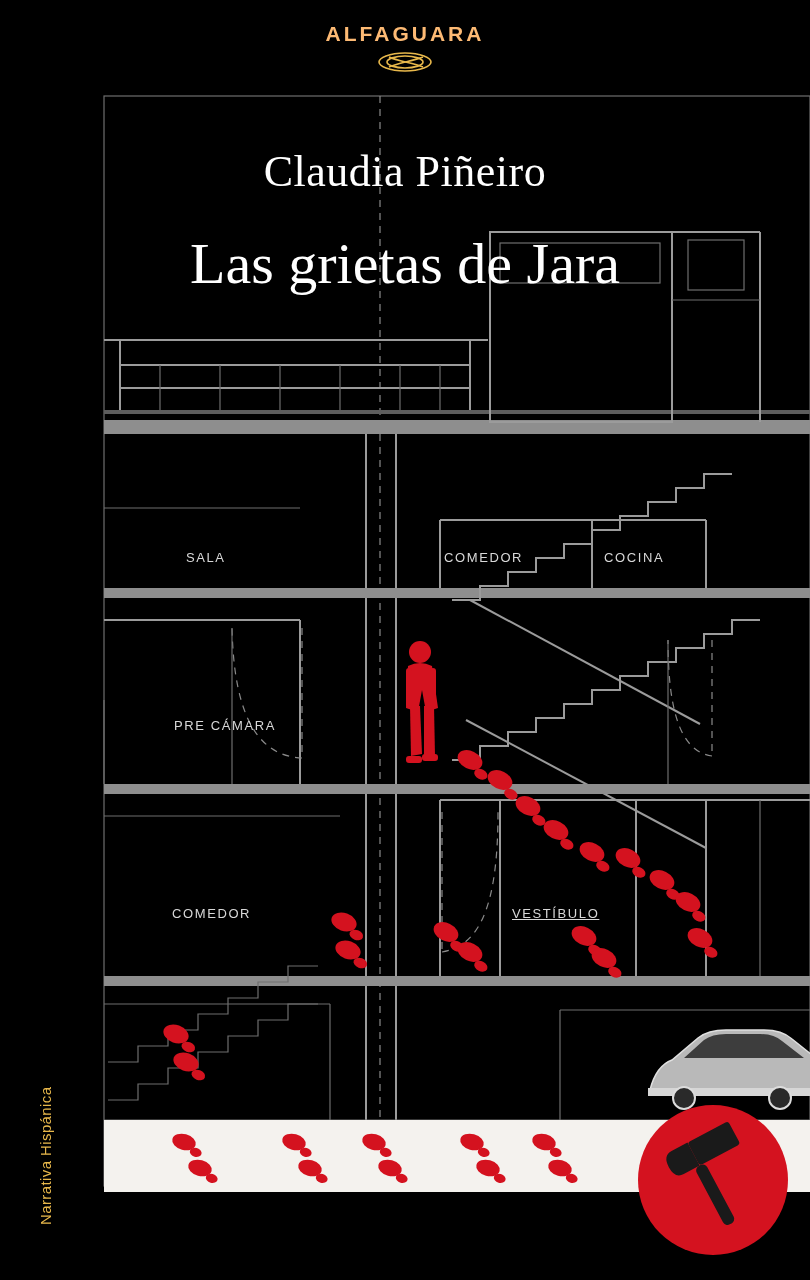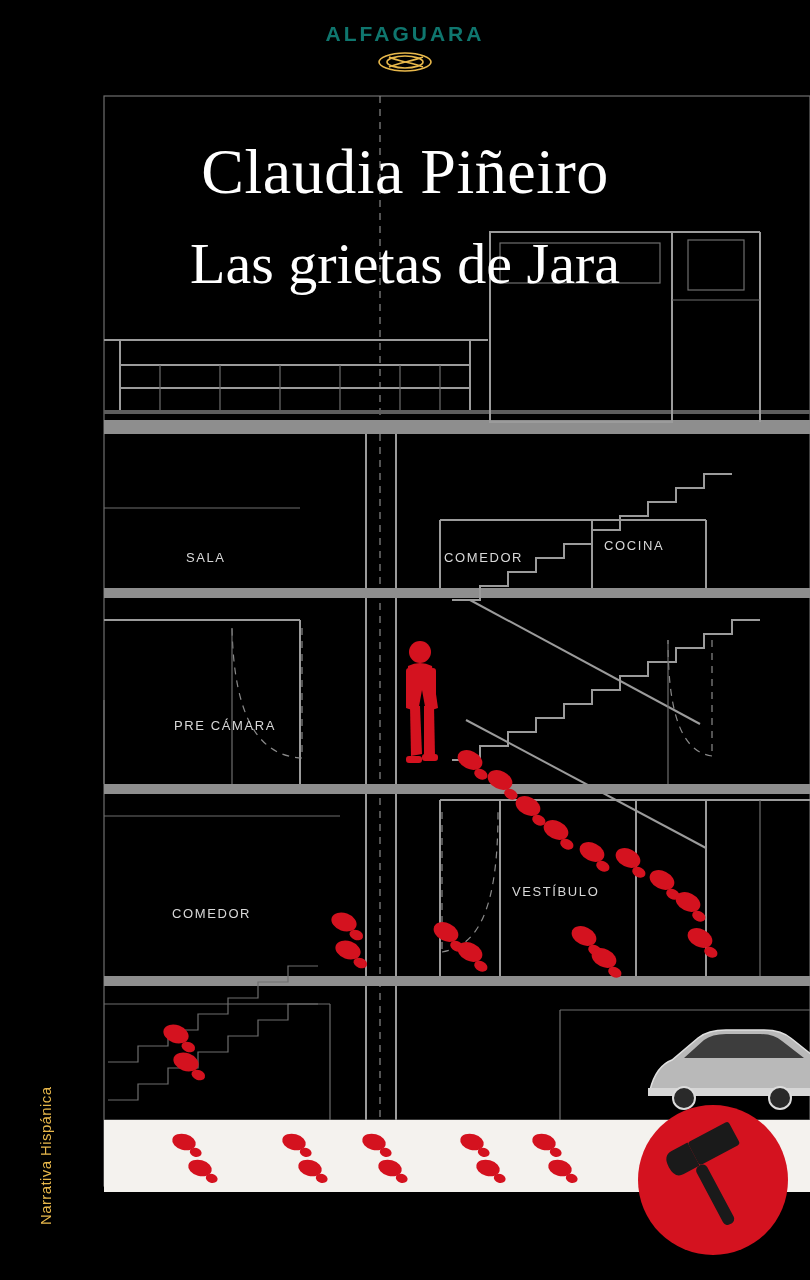--- a/index.html
+++ b/index.html
@@ -16,21 +16,21 @@
     font-family: "Liberation Sans", sans-serif;
   }
 
   
   .publisher {
     position: absolute;
     top: 22px;
     left: 0;
     width: 100%;
     text-align: center;
-    color: #0f766e;
+    color: #fdba74;
   }
   .publisher-name {
     font-family: "Liberation Sans", sans-serif;
     font-size: 21px;
     font-weight: bold;
     letter-spacing: 3px;
   }
   .publisher-flourish {
     margin-top: 3px;
     font-size: 22px;
@@ -51,21 +51,21 @@
     position: absolute;
     left: 0;
     top: 135px;
     width: 100%;
     text-align: center;
     z-index: 5;
     color: #ffffff;
     font-family: "Liberation Serif", serif;
   }
   .author {
-    font-size: 64px;
+    font-size: 44px;
     line-height: 74px;
     letter-spacing: 0.5px;
     font-weight: normal;
   }
   .title {
     font-size: 58px;
     line-height: 70px;
     margin-top: 20px;
     font-weight: normal;
   }
@@ -309,24 +309,24 @@
     </g>
   </svg>
 
   <div class="titleblock">
     <div class="author">Claudia Piñeiro</div>
     <div class="title">Las grietas de Jara</div>
   </div>
 
   <div class="room-label" style="left:186px; top:550px;">SALA</div>
   <div class="room-label" style="left:444px; top:550px;">COMEDOR</div>
-  <div class="room-label" style="left:604px; top:538px;">COCINA</div>
+  <div class="room-label" style="left:604px; top:550px;">COCINA</div>
   <div class="room-label" style="left:174px; top:718px;">PRE CÁMARA</div>
   <div class="room-label" style="left:172px; top:906px;">COMEDOR</div>
-  <div class="room-label" style="left:512px; top:884px;">VESTÍBULO</div>
+  <div class="room-label" style="left:512px; top:906px;text-decoration:underline;">VESTÍBULO</div>
 
   <div class="white-band">
     <svg width="100%" height="72" viewBox="0 0 706 72" preserveAspectRatio="none">
       <g fill="#d4121f">
         <g transform="translate(80,22) rotate(15)">
             <ellipse cx="0" cy="0" rx="12" ry="8"></ellipse>
             <ellipse cx="14" cy="7" rx="6" ry="4.5"></ellipse>
           </g>
         <g transform="translate(96,48) rotate(15)">
             <ellipse cx="0" cy="0" rx="12" ry="8"></ellipse>

